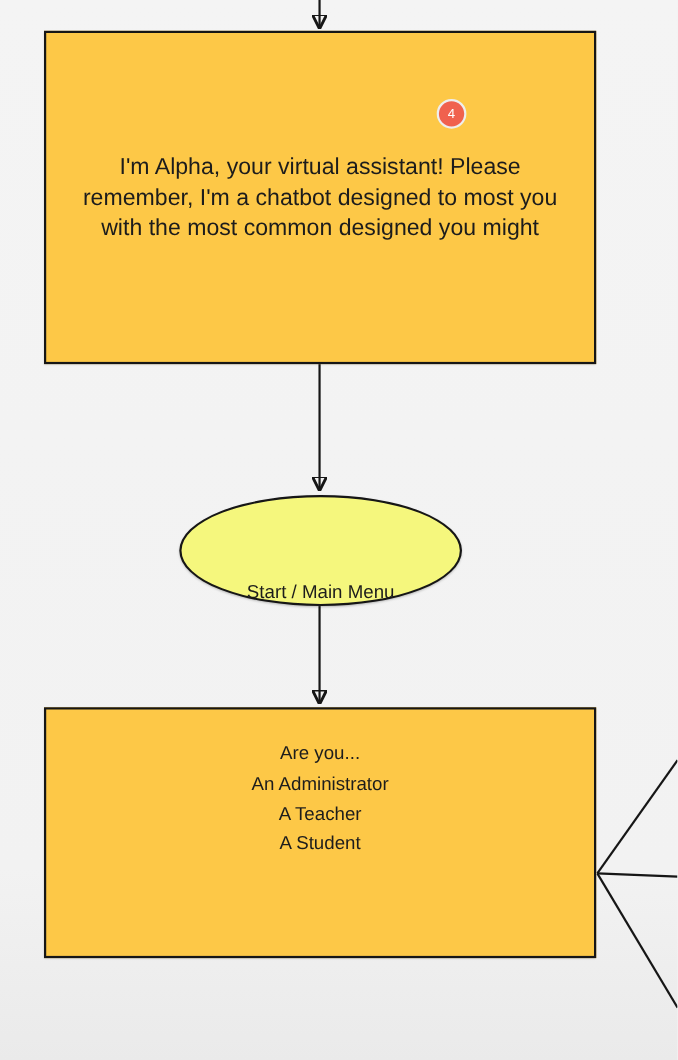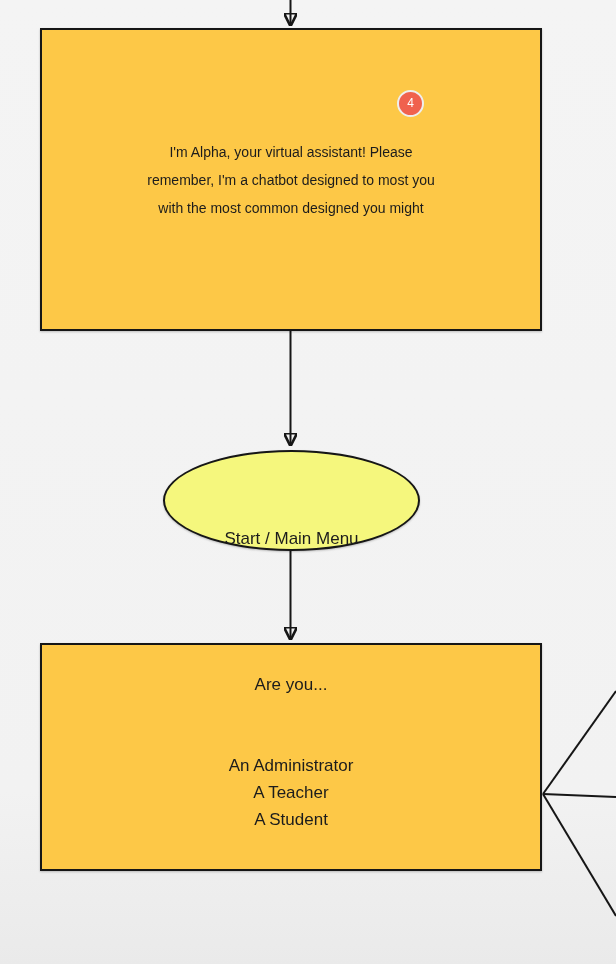--- a/index.html
+++ b/index.html
@@ -30,21 +30,21 @@
     text-align: center;
     box-shadow: 0 1px 2px rgba(0,0,0,0.22);
   }
   .rect-node { background: var(--node-fill, #fdc847); }
   .node-assistant {
     left: 40px; top: 28px;
     width: 502px; height: 303px;
     justify-content: center;
   }
   .node-assistant .line {
-    font-size: 14px; line-height: 28px; white-space: nowrap;
+    font-size: 21px; line-height: 28px; white-space: nowrap;
   }
   .badge {
     position: absolute;
     left: 355px; top: 60px;
     width: 27px; height: 27px;
     background: var(--badge-fill, #f0614e);
     border: 2px solid var(--badge-ring, #eeeeee);
     border-radius: 50%;
     color: #ffffff;
     font-size: 12px;
@@ -62,21 +62,20 @@
   }
   .node-areyou {
     left: 40px; top: 643px;
     width: 502px; height: 228px;
     padding-top: 26px;
   }
   .node-areyou .title {
     font-size: 17px; line-height: 28px;
   }
   .node-areyou .options {
-    margin-top: 53px;
     list-style: none;
   }
   .node-areyou .options li {
     font-size: 17px; line-height: 27px;
   }
 </style>
 </head>
 <body>
 
 <div class="canvas">

